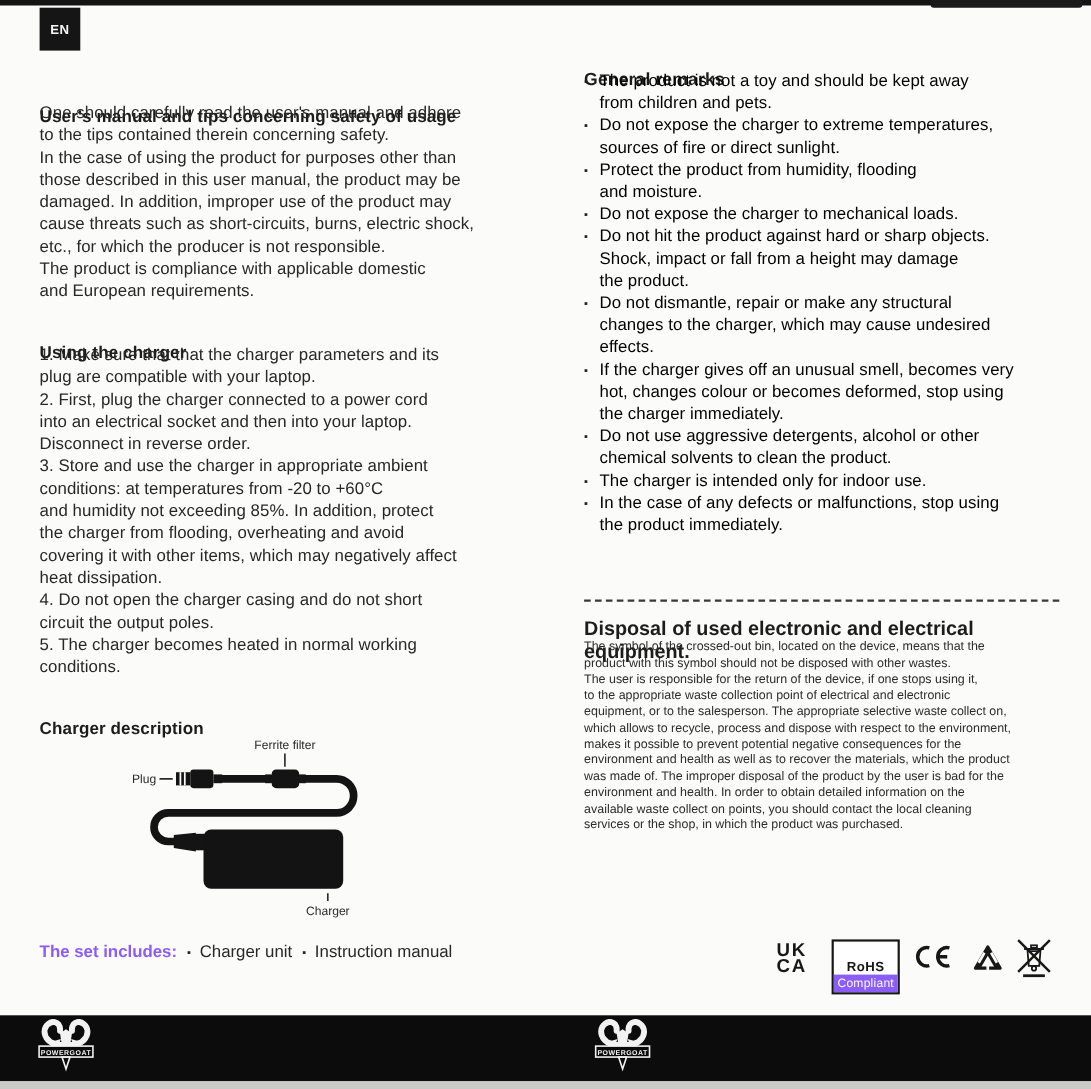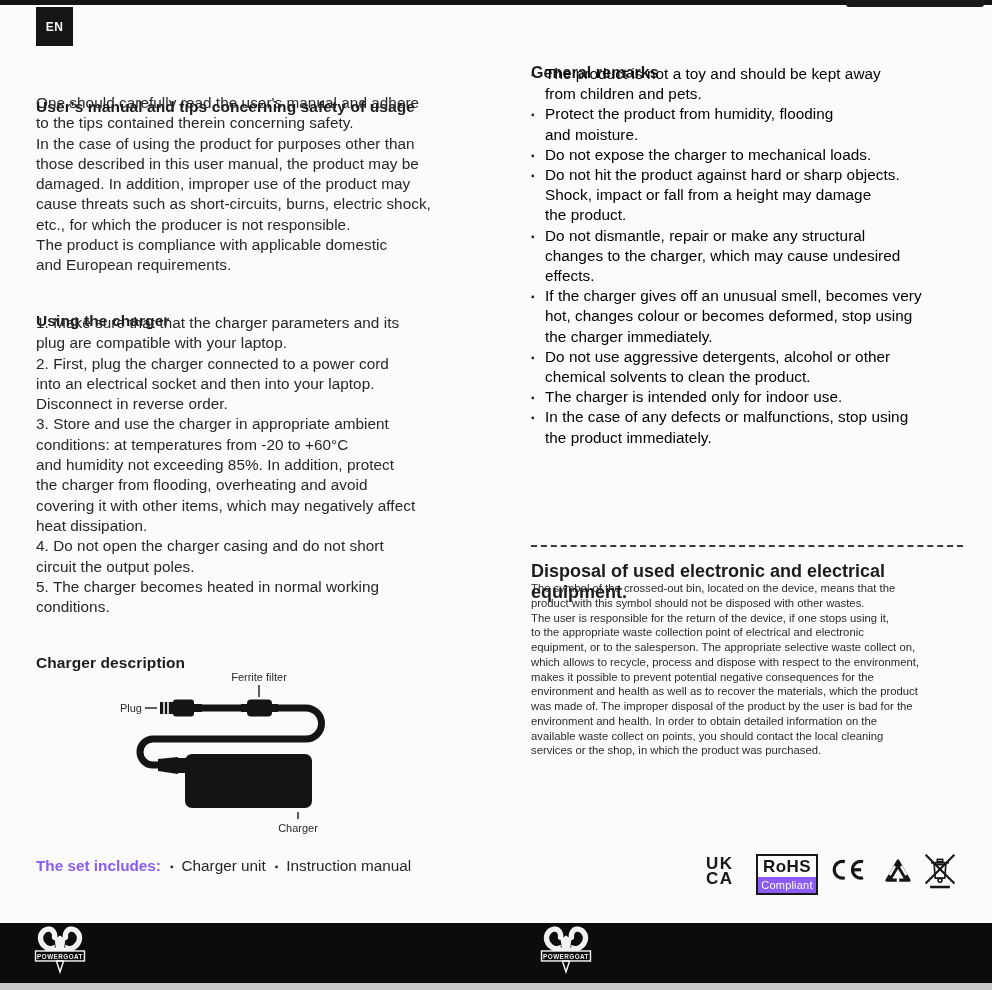--- a/index.html
+++ b/index.html
@@ -38,21 +38,21 @@
 
   .dashed-divider { position:absolute; left:531px; top:545px; width:432px; border-top:2px dashed #3a3a3a; }
 
   .disposal-heading { position:absolute; left:531px; top:561px; width:440px; font-size:18px; font-weight:700; color:#1c1c1c; }
   .disposal-body { position:absolute; left:531px; top:581px; width:440px; font-size:11.3px; line-height:14.75px; white-space:pre-line; color:#2b2b2b; }
 
   
   .cert-row { position:absolute; left:706px; top:850px; width:260px; height:42px; }
   .ukca { position:absolute; left:0; top:6px; font-weight:700; font-size:17px; line-height:15px; letter-spacing:1.5px; color:#171717; }
   .rohs { position:absolute; left:50px; top:4px; width:62px; border:2.5px solid #171717; background:#fff; text-align:center; }
-  .rohs-top { font-size:17px; font-weight:700; letter-spacing:.4px; color:#171717; padding:1px 2px 0; }
+  .rohs-top { font-size:12px; font-weight:700; letter-spacing:.4px; color:#171717; padding:16px 2px 0; }
   .rohs-bot { background:#8b5cf6; color:#fafafa; font-size:11px; padding:1.5px 2px 2.5px; letter-spacing:.2px; }
   .ce-mark { position:absolute; left:126px; top:9px; }
   .recycle { position:absolute; left:178px; top:8px; }
   .weee { position:absolute; left:216px; top:1px; }
 
   
   .footer-bar { position:absolute; left:0; top:923px; width:992px; height:60px; background:#0c0c0c; }
   .scan-edge { position:absolute; left:0; top:983px; width:992px; height:7px; background:#c9c9c7; }
   .goat-logo { position:absolute; top:2px; width:58px; height:52px; }
   .goat-1 { left:31px; } .goat-2 { left:537px; }
@@ -133,20 +133,22 @@
   </svg>
 
   <div class="set-includes">
     <span class="set-label">The set includes:</span><span class="inline-item">Charger unit</span><span class="inline-item">Instruction manual</span>
   </div>
 
   <div class="h1 general-heading">General remarks</div>
   <ul class="remarks-list">
     <li>The product is not a toy and should be kept away
 from children and pets.</li>
+    <li>Do not expose the charger to extreme temperatures,
+sources of fire or direct sunlight.</li>
     <li>Protect the product from humidity, flooding
 and moisture.</li>
     <li>Do not expose the charger to mechanical loads.</li>
     <li>Do not hit the product against hard or sharp objects.
 Shock, impact or fall from a height may damage
 the product.</li>
     <li>Do not dismantle, repair or make any structural
 changes to the charger, which may cause undesired
 effects.</li>
     <li>If the charger gives off an unusual smell, becomes very

